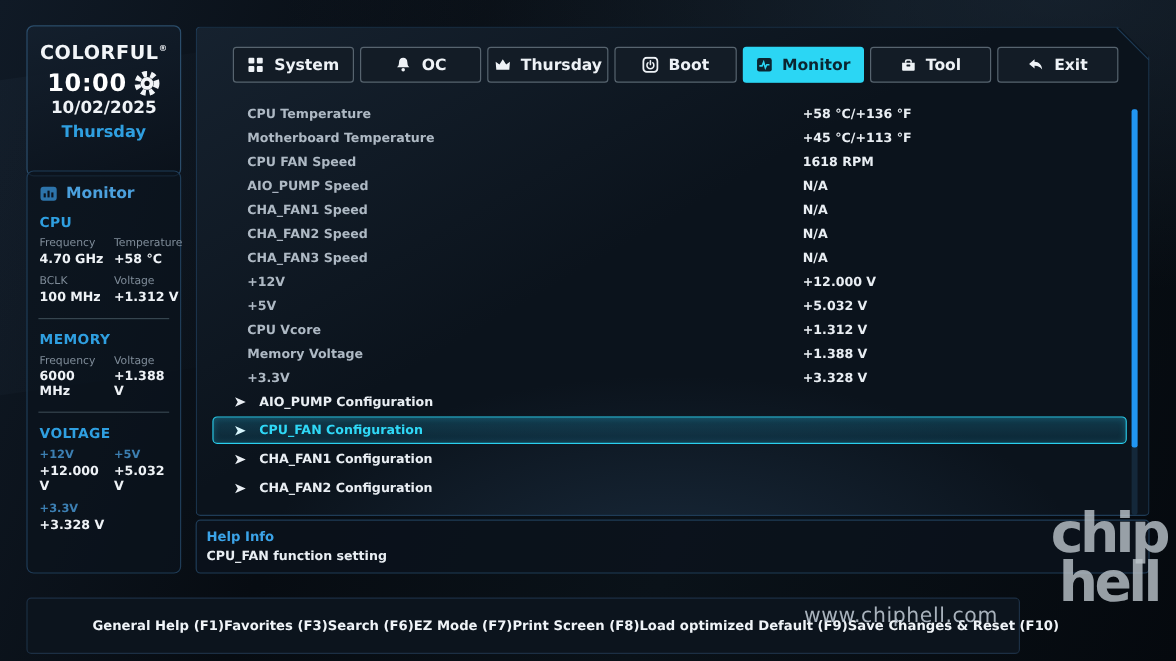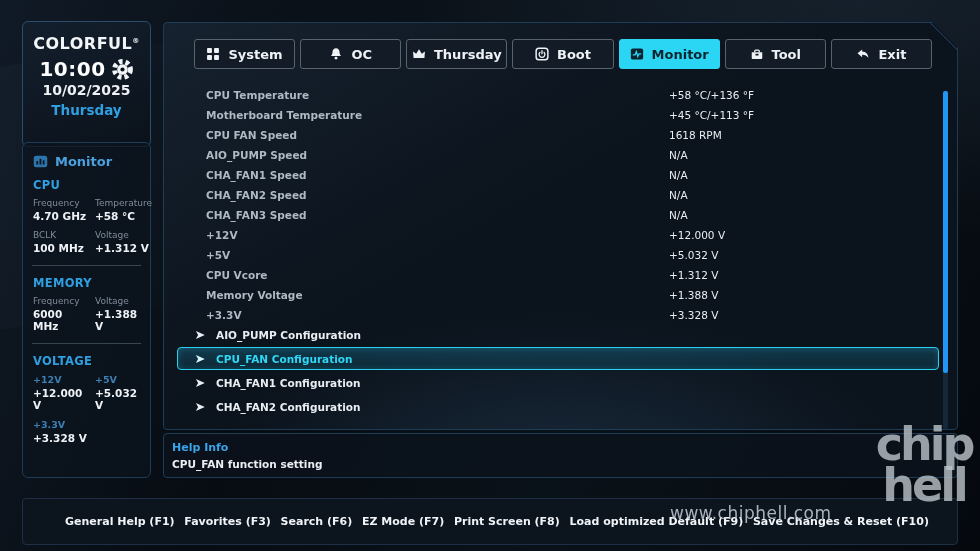--- a/index.html
+++ b/index.html
@@ -70,21 +70,21 @@
   }
   .tab svg { width:14px; height:14px; fill:currentColor; }
   .tab .k  { stroke:#131c26; fill:none; }
   .tab .kf { fill:#131c26; }
   .tab.active { background:#2bd6f4; border-color:#2bd6f4; color:#0b2530; }
   .tab.active .k  { stroke:#2bd6f4; }
 
   .rows { position:absolute; left:42px; top:62px; width:720px; }
   .row { height:20px; display:flex; align-items:center; }
   .row .lbl { width:463px; color:#aeb9c4; font-size:10.5px; font-weight:bold; }
-  .row .val { color:#e9eef3; font-size:10.5px; font-weight:normal; }
+  .row .val { color:#e9eef3; font-size:10.5px; font-weight:bold; }
 
   .configs { position:absolute; left:13px; top:300px; width:762px; }
   .config-row {
     height:23px; margin-bottom:1px; display:flex; align-items:center; gap:10px;
     padding-left:16px; border:1px solid transparent; border-radius:4px;
     color:#e9eef3; font-size:10.5px; font-weight:bold;
   }
   .config-row svg { width:12px; height:12px; fill:currentColor; flex:0 0 auto; }
   .config-row.selected {
     border-color:#2ad0ef; color:#2fd8f6;
@@ -101,24 +101,24 @@
   .help-panel {
     position:absolute; left:163px; top:433px; width:795px; height:45px;
     border:1px solid #1f3c57; border-radius:4px; background:rgba(11,19,29,0.8);
     padding:7px 0 0 8px;
   }
   .help-title { color:#3ba3e8; font-size:11px; font-weight:bold; margin-bottom:4px; }
   .help-text  { color:#e9eef3; font-size:10.5px; font-weight:bold; }
 
   
   .footer {
-    position:absolute; left:22px; top:498px; width:936px; height:47px;
+    position:absolute; left:22px; top:498px; width:828px; height:47px;
     border:1px solid #1c2f44; border-radius:4px; background:#0c141d;
     display:flex; align-items:center; justify-content:space-between;
-    padding:0 28px 0 42px;
+    padding:0 28px 0 54px;
   }
   .footer-item { color:#f0f4f8; font-size:11px; font-weight:bold; white-space:nowrap; }
 
   
   .wm-url {
     position:absolute; left:670px; top:503px; z-index:6;
     color:rgba(196,206,216,0.85); font-size:17px; letter-spacing:0.5px; pointer-events:none;
   }
   .wm-logo {
     position:absolute; right:2px; top:424px; z-index:6; width:108px; text-align:center;

